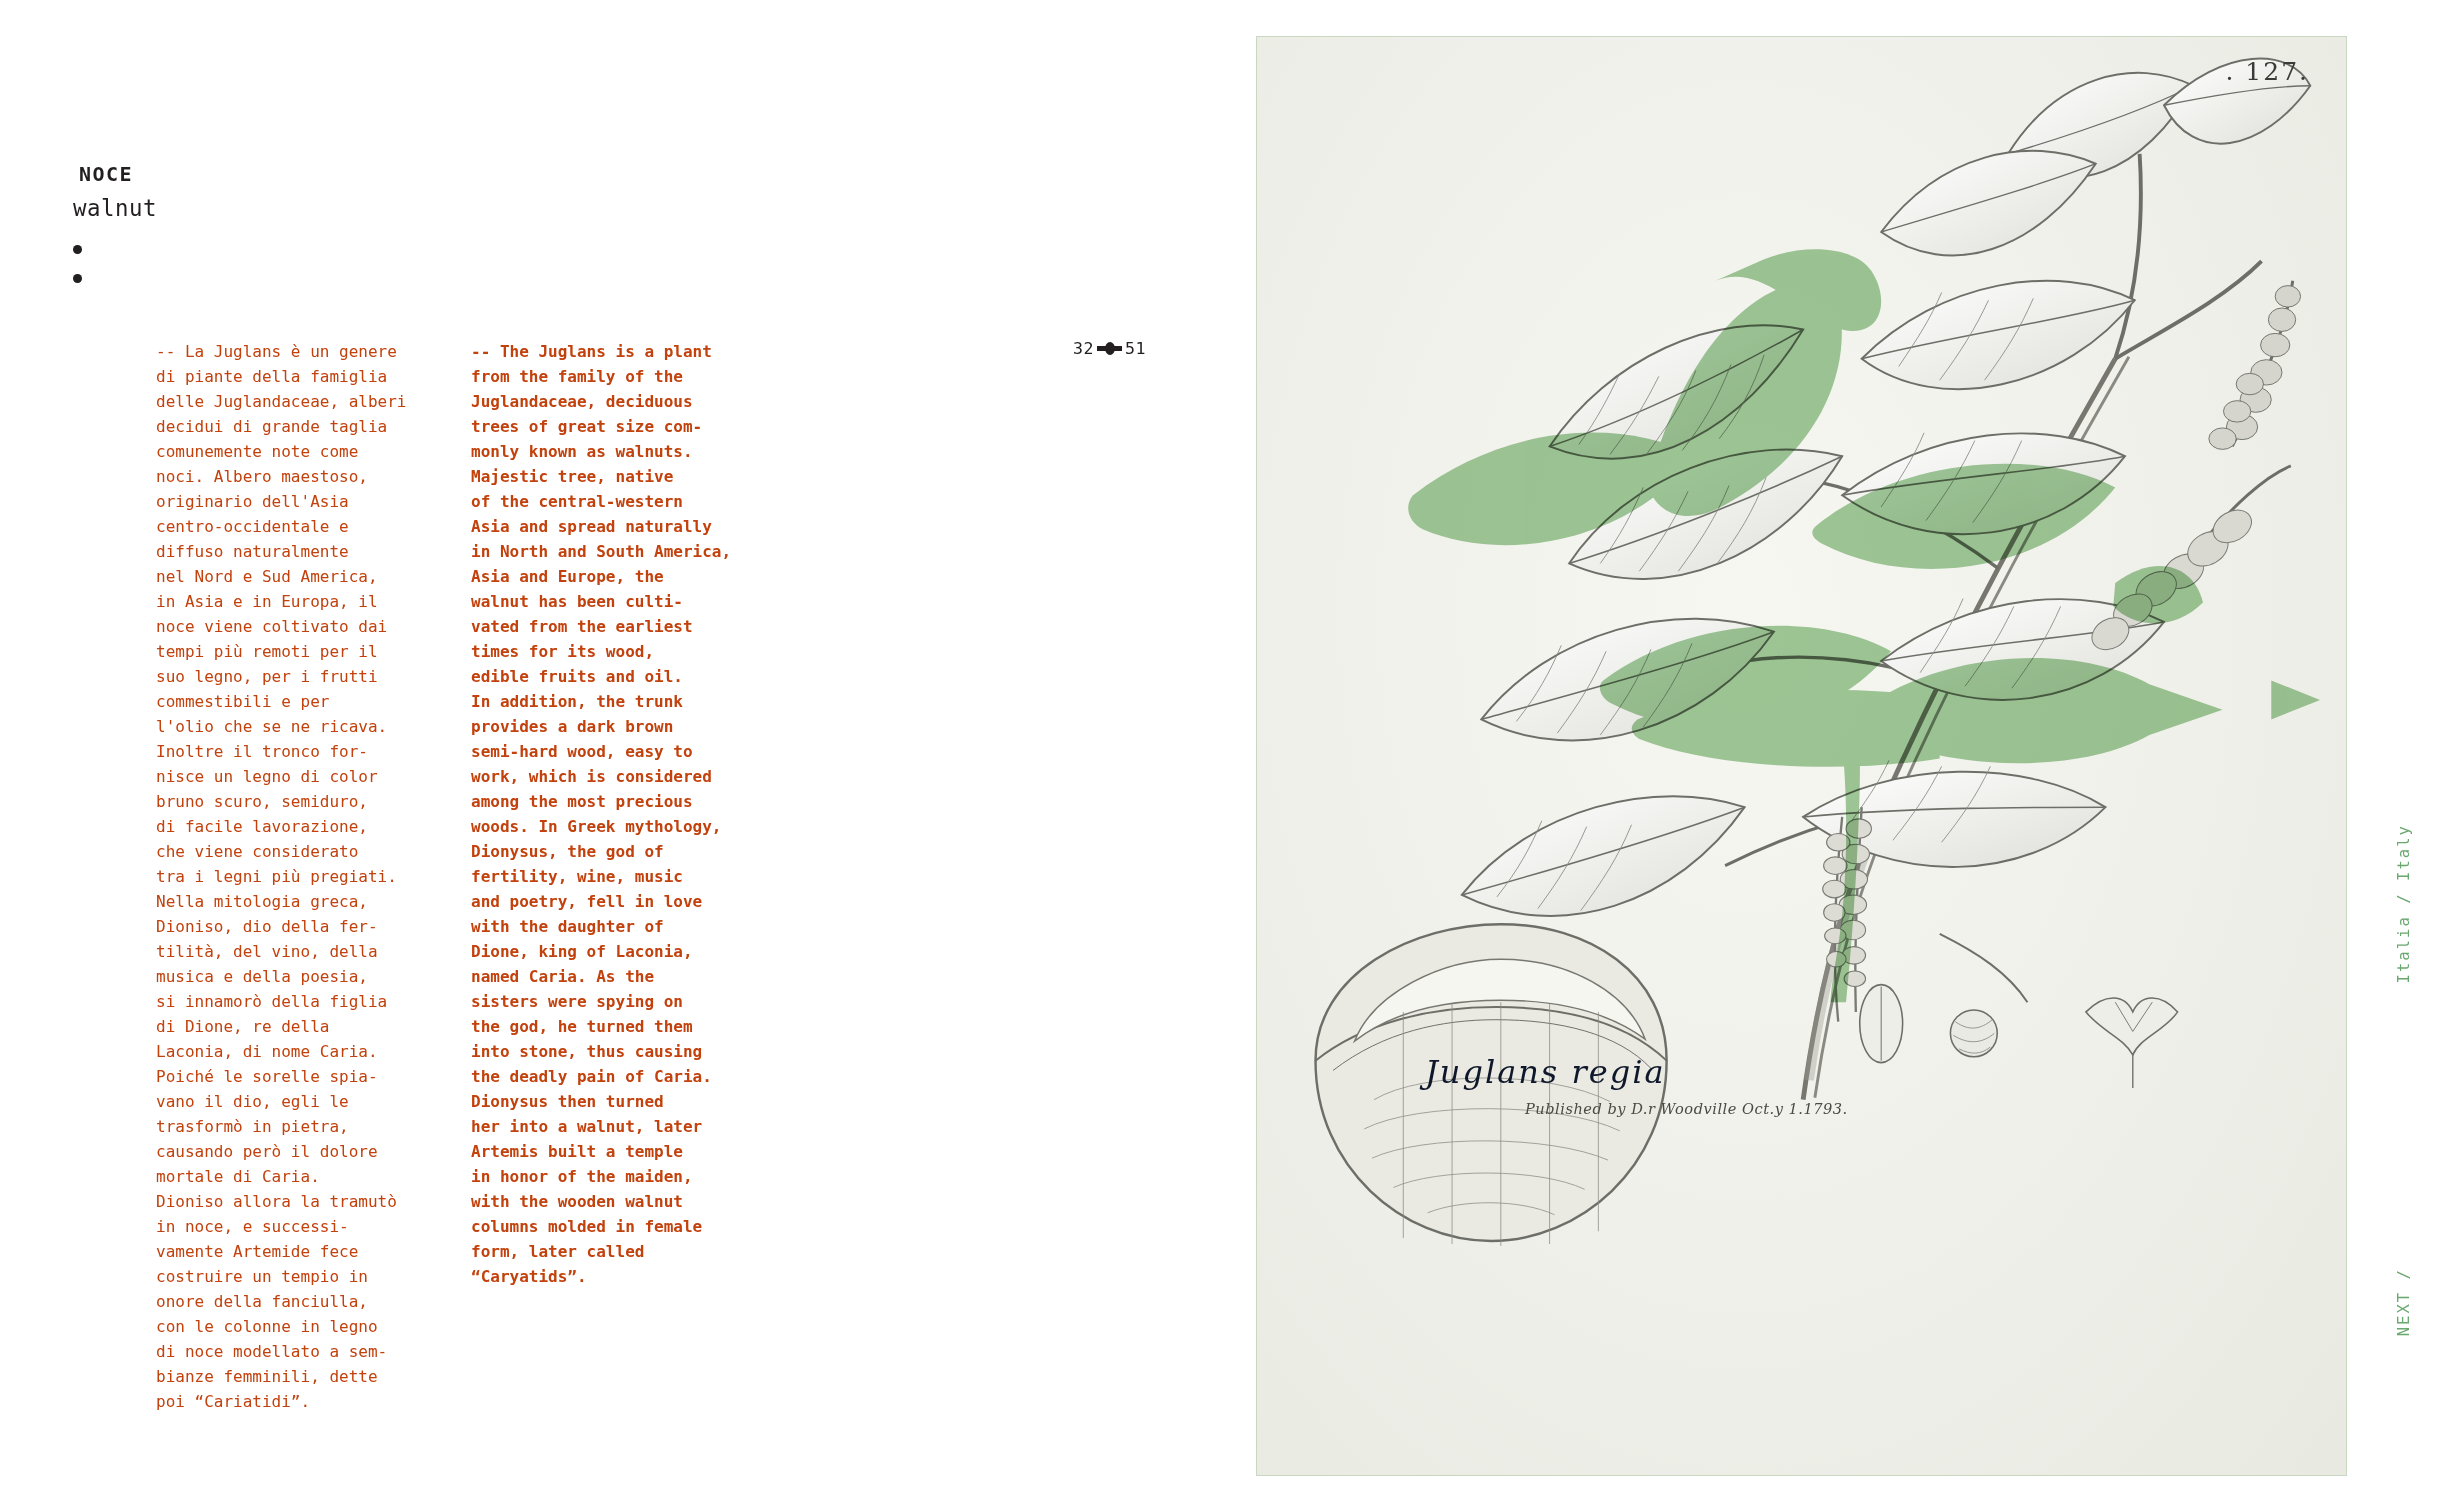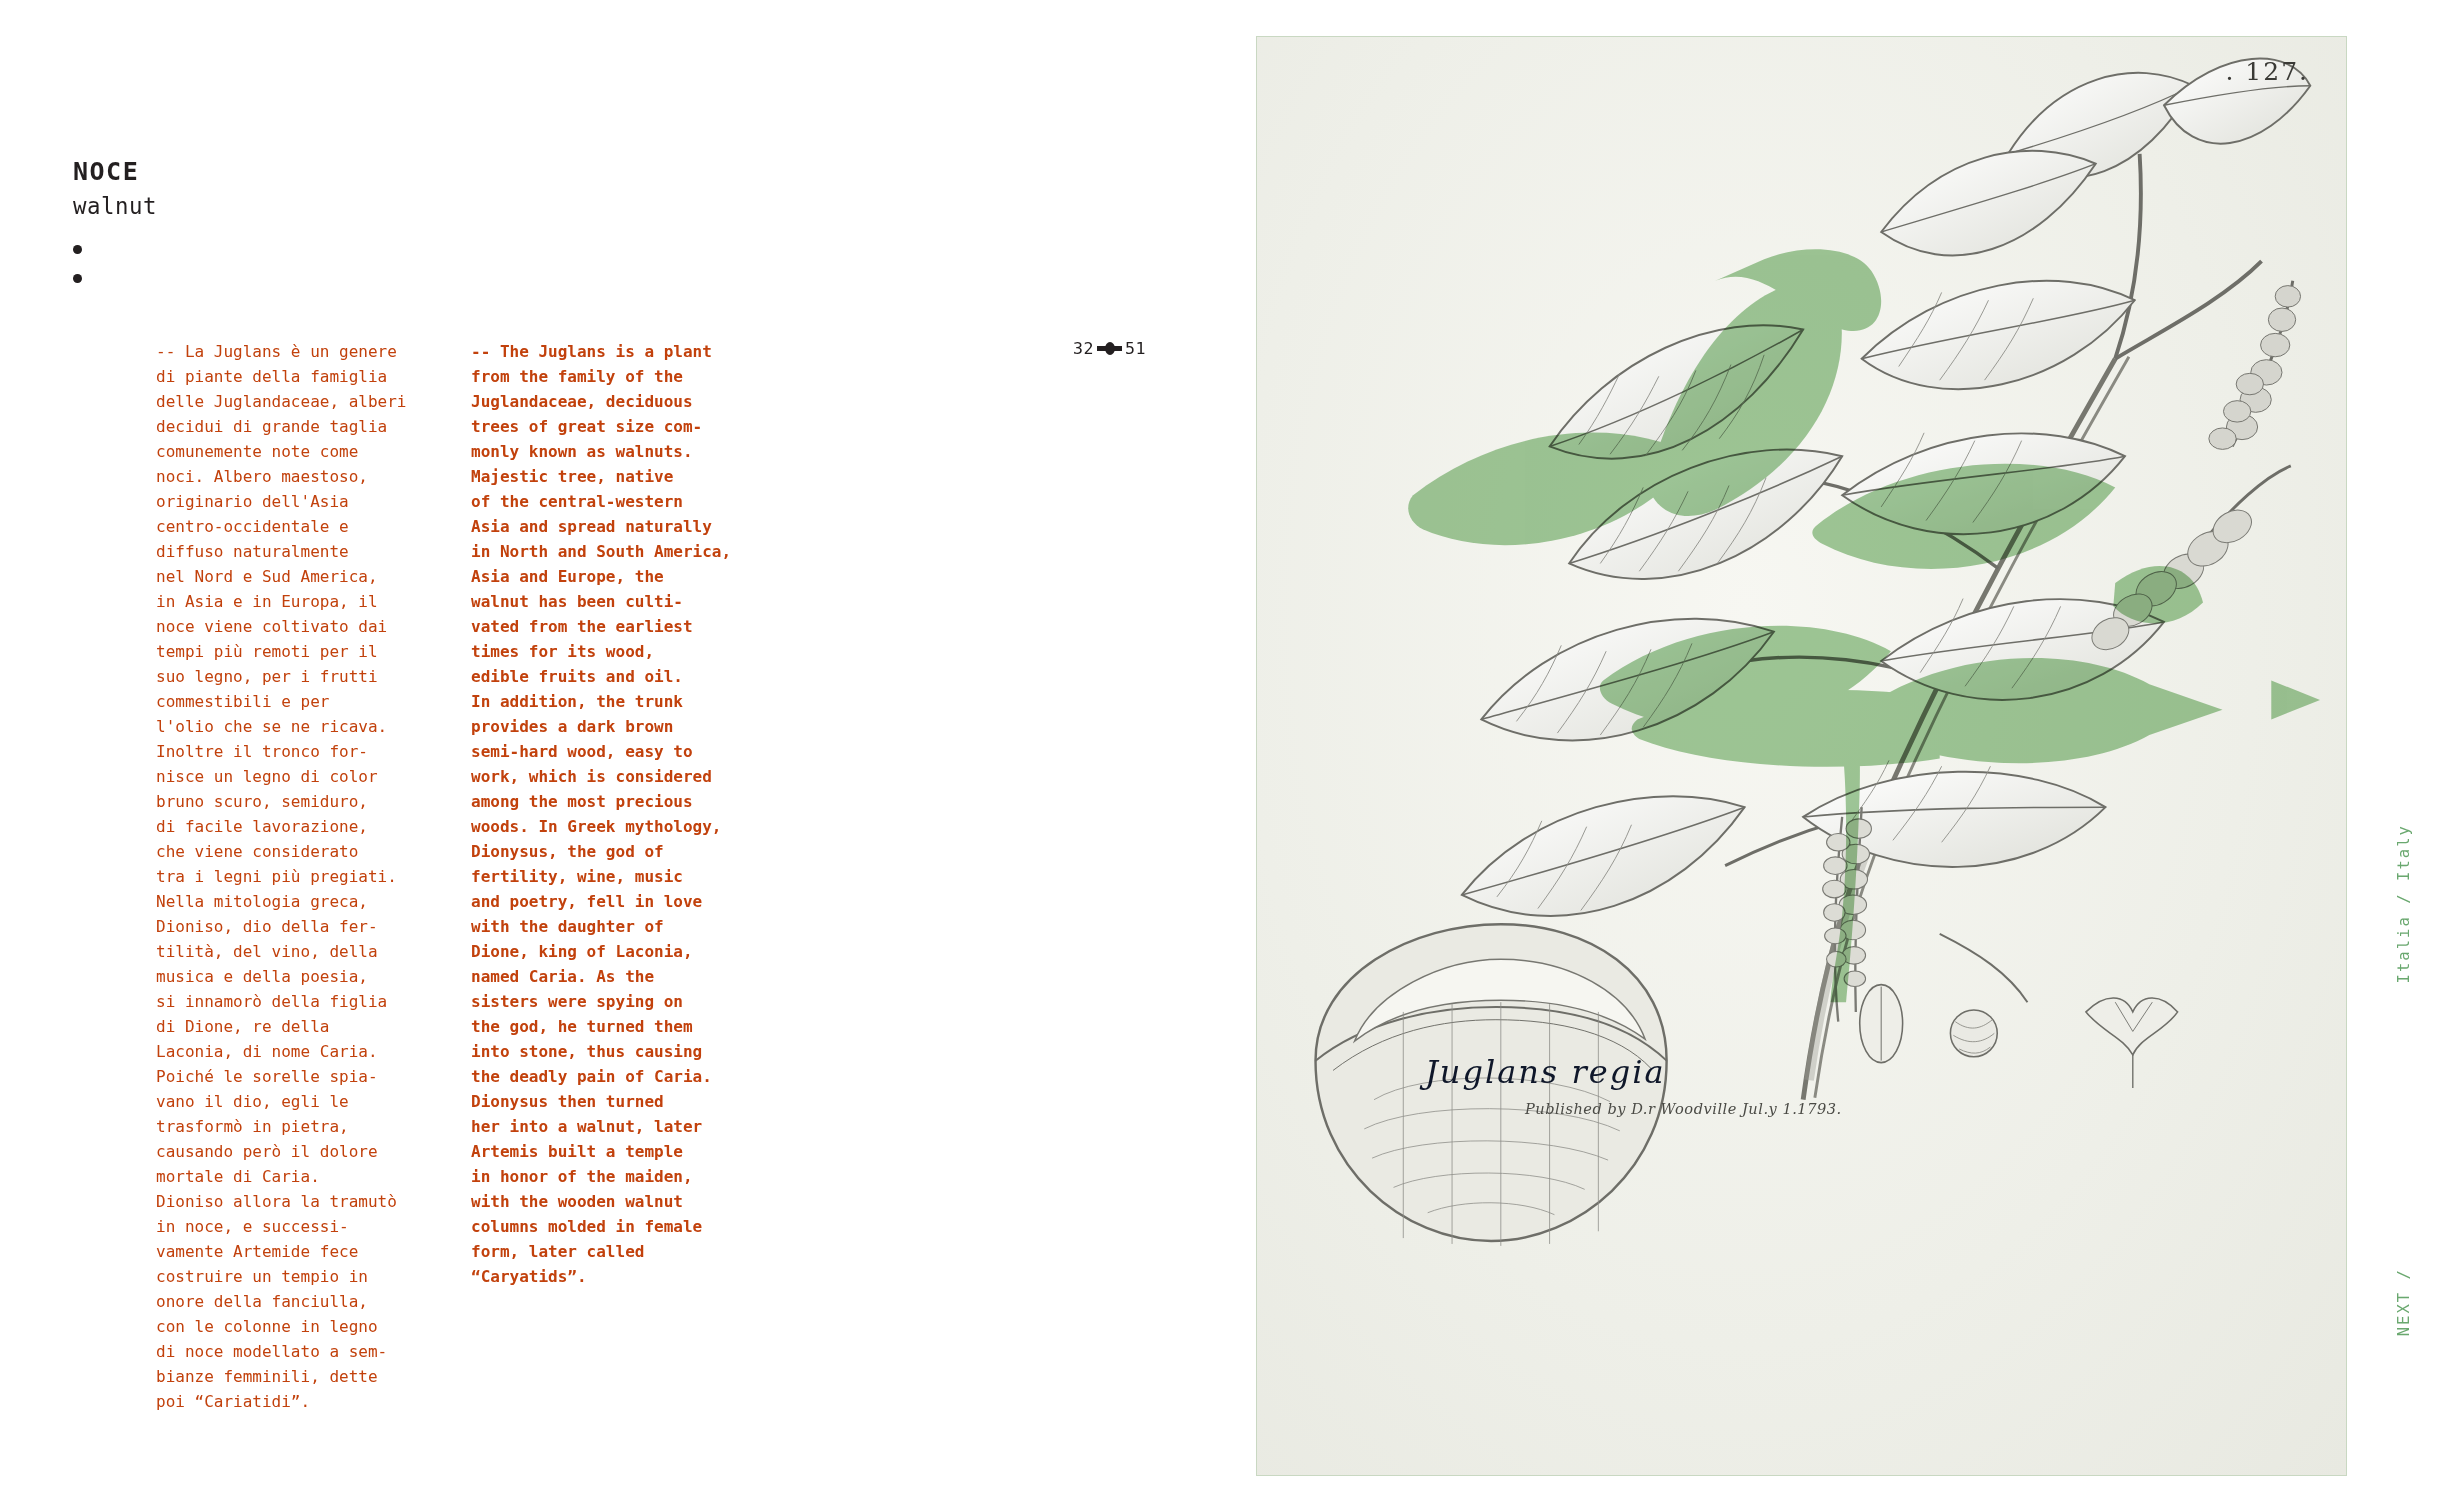--- a/index.html
+++ b/index.html
@@ -25,25 +25,25 @@
   }
 
   #title-block {
     position: absolute;
     left: 73px;
     top: 156px;
   }
   #title-main {
     font-family: "DejaVu Sans Mono", monospace;
     font-weight: bold;
-    font-size: 25px;
+    font-size: 20px;
     letter-spacing: 1.5px;
     line-height: 1.25;
     color: #231f20;
-    margin: 0;
+    margin: 6px;
   }
   #title-sub {
     font-family: "DejaVu Sans Mono", monospace;
     font-weight: normal;
     font-size: 22.4px;
     letter-spacing: 0.5px;
     line-height: 1.35;
     color: #231f20;
     margin: 3.9px 0 0 0;
     text-align: center;
@@ -576,18 +576,18 @@
                L 604 990 C 610 930, 616 850, 618 770 C 619 724, 616 700, 612 684 Z"></path>
 
       <path d="M880 560 C 920 530, 960 540, 970 580 C 940 610, 898 606, 878 584 Z"></path>
 
       <path d="M960 660 L 1040 660 L 1040 700 L 1090 680 L 1040 660 Z"></path>
     </g>
   </svg>
 
   <div id="plate-number">. 127.</div>
   <div id="plate-caption">Juglans  regia</div>
-  <div id="plate-credit">Published by D.r Woodville Jul.y 1.1793.</div>
+  <div id="plate-credit">Published by D.r Woodville Oct.y 1.1793.</div>
 </div>
 
 <div class="v-label" id="label-country">Italia / Italy</div>
 <div class="v-label" id="label-next">NEXT /</div>
 
 
 </body></html>

